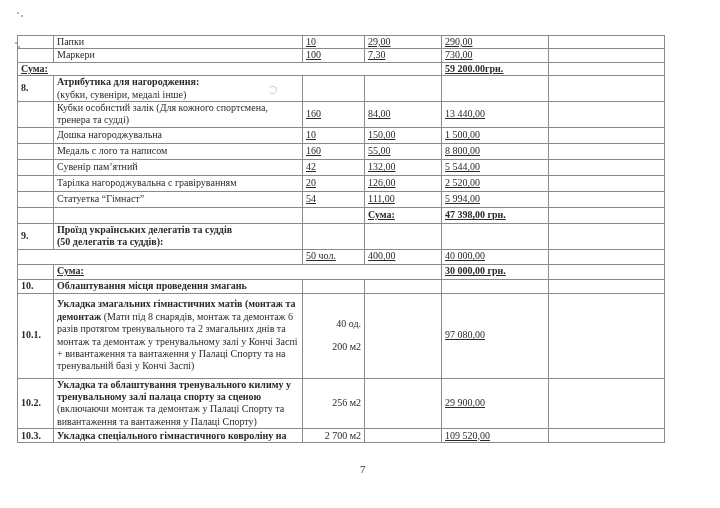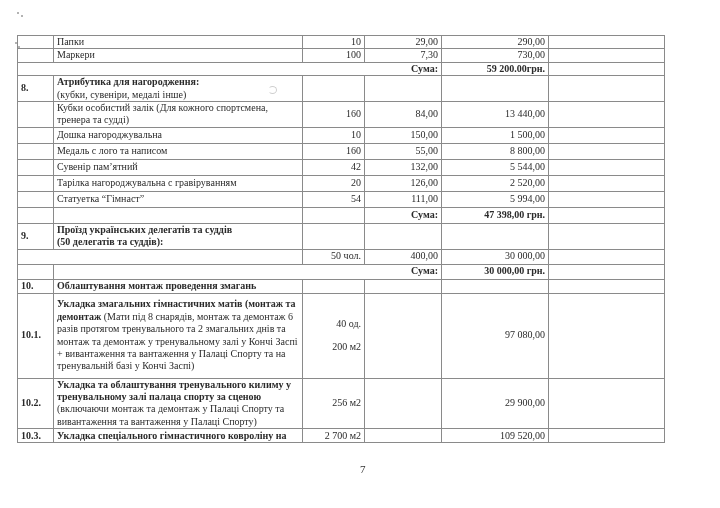--- a/index.html
+++ b/index.html
@@ -3,21 +3,21 @@
 <meta charset="utf-8">
 <style>
   html, body { margin:0; padding:0; background:#ffffff; }
   body { width:720px; height:508px; position:relative; overflow:hidden;
          font-family:"Liberation Serif","DejaVu Serif",serif; color:#2a2a2a; }
   .speck { position:absolute; width:2px; height:2px; background:#9a9a9a; border-radius:1px; }
   table.doc { position:absolute; left:17px; top:35px; border-collapse:collapse;
               table-layout:fixed; width:647px; font-size:10px; line-height:12.4px; }
   table.doc td { border:1px solid #8a8a8a; padding:0 3px; vertical-align:middle; overflow:hidden; white-space:nowrap; }
   table.doc td.wrap { white-space:normal;margin-top:36px; }
-  td.num { text-align:right; }
+  td.num { text-align:left;text-decoration:underline; }
   td.center { text-align:right; }
   td.bottom { vertical-align:bottom; }
   .b { font-weight:bold; }
   .page-num { position:absolute; left:360px; top:463px; font-size:11px; font-family:"Liberation Serif",serif; color:#333; }
   .stain { position:absolute; left:268px; top:86px; width:7px; height:6px; border:1px solid #cfcfcf; border-radius:50%; border-left-color:transparent; }
 </style>
 </head>
 <body>
 
 <span class="speck" style="left:17px;top:12px;"></span>
@@ -135,33 +135,33 @@
     </td>
     <td></td>
     <td></td>
     <td></td>
     <td></td>
   </tr>
   <tr style="height:15px">
     <td colspan="2"></td>
     <td class="num">50 чол.</td>
     <td class="num">400,00</td>
-    <td class="num">30 000,00</td>
+    <td class="num">40 000,00</td>
     <td></td>
   </tr>
   <tr style="height:15px">
     <td></td>
     <td colspan="3" class="num b">Сума:</td>
     <td class="num b">30 000,00 грн.</td>
     <td></td>
   </tr>
 
   <tr style="height:14px">
     <td class="b">10.</td>
-    <td class="b">Облаштування монтаж проведення змагань</td>
+    <td class="b">Облаштування місця проведення змагань</td>
     <td></td>
     <td></td>
     <td></td>
     <td></td>
   </tr>
   <tr style="height:85px">
     <td class="b bottom">10.1.</td>
     <td class="wrap"><span class="b">Укладка змагальних гімнастичних матів (монтаж та демонтаж</span><span> (Мати під 8 снарядів, монтаж та демонтаж 6 разів протягом тренувального та 2 змагальних днів та монтаж та демонтаж у тренувальному залі у Кончі Заспі + вивантаження та вантаження у Палаці Спорту та на тренувальній базі у Кончі Заспі)</span></td>
     <td class="center bottom">
       <div>40 од.</div>

